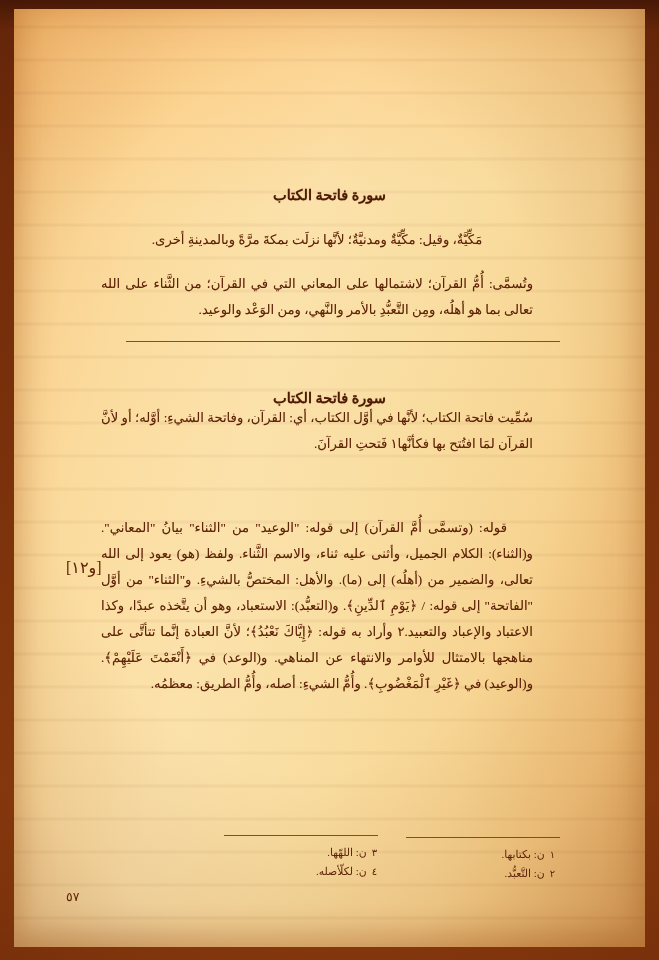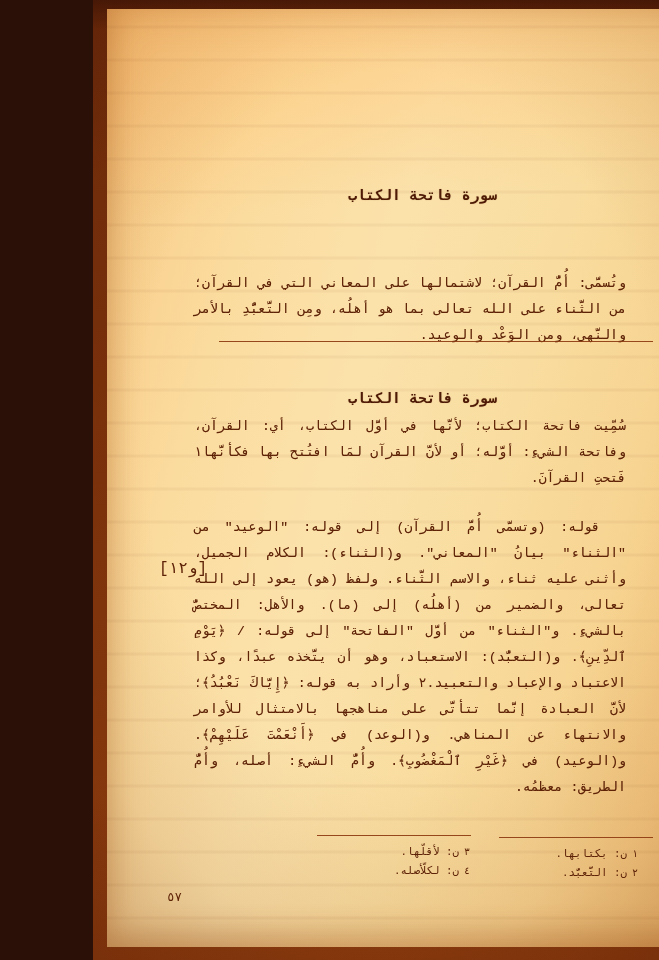--- a/index.html
+++ b/index.html
@@ -4,25 +4,25 @@
 <title>Arabic Book Page</title>
 <style>
   html, body {
     margin: 0;
     padding: 0;
     background: #2b1008;
   }
 
   .page-scan {
     position: relative;
-    width: 566px;
+    width: 659px;
     height: 960px;
     overflow: hidden;
     background: #1d4ed8;
-    font-family: Liberation Mono, monospace;
+    font-family: Liberation Serif, serif;
   }
 
   
   .scan-frame {
     position: absolute;
     inset: 0;
     background:
       radial-gradient(ellipse 130% 80% at 50% 50%, rgba(0,0,0,0) 55%, rgba(60,16,4,.55) 100%),
       linear-gradient(180deg, #4a1a07 0%, #6d2a0a 3%, #8a3a0d 100%);
     z-index: 0;
@@ -113,21 +113,21 @@
     text-align: justify;
     text-align-last: center;
     text-shadow: 0 0 .6px rgba(94,34,7,.30);
   }
   .para.just-last-right { text-align-last: right; }
   .para.indent { text-indent: 26px; }
 
   .block-1 { top: 218px; }
   .block-2 { top: 262px; }
 
-  .body-1 { top: 405px; margin-left: 20px; }
+  .body-1 { top: 396px; margin-left: 20px; }
   .body-2 { top: 482px; margin-top: 24px; }
   .body-3 { top: 716px; }
 
   .rule {
     position: absolute;
     height: 0;
     border-top: 1.6px solid #8d3b10;
     opacity: .92;
   }
   .rule-section {
@@ -158,29 +158,29 @@
     top: 826px;
   }
 
   .fn-col {
     position: absolute;
     font-size: 10.8px;
     line-height: 19px;
     color: #5e2207;
     text-align: right;
   }
-  .fn-col-right { right: 100px; top: 836px; width: 152px; }
+  .fn-col-right { right: 90px; top: 836px; width: 152px; }
   .fn-col-left  { right: 268px; top: 834px; width: 152px; }
 
   .fn-item { white-space: nowrap; }
   .fn-num { margin-left: 5px; font-size: 10px; }
 
   .page-number {
     position: absolute;
-    left: 60px;
+    left: 52px;
     top: 880px;
     font-size: 12.5px;
     color: #5e2207;
     letter-spacing: .4px;
   }
 
   
   .content, .heading, .para { -webkit-font-smoothing: antialiased; }
 </style>
 </head>
@@ -191,20 +191,21 @@
   <div class="scan-frame"></div>
 
   <div class="paper">
     <div class="bleed"></div>
     <div class="vignette"></div>
 
     <div class="content">
 
       <div class="heading heading-1">سورة فاتحة الكتاب</div>
 
+      <div class="para block-1">مَكِّيَّةٌ، وقيل: مكِّيَّةٌ ومدنيَّةٌ؛ لأنَّها نزلَت بمكةَ مرَّةً وبالمدينةِ أخرى.</div>
 
       <div class="para block-2 just-last-right">وتُسمَّى: أُمُّ القرآن؛ لاشتمالها على المعاني التي في القرآن؛ من الثَّناء على الله تعالى بما هو أهلُه، ومِن التَّعبُّدِ بالأمر والنَّهي، ومن الوَعْد والوعيد.</div>
 
       <div class="rule rule-section"></div>
 
       <div class="heading heading-2">سورة فاتحة الكتاب</div>
 
       <div class="para body-1 just-last-right">سُمِّيت فاتحة الكتاب؛ لأنَّها في أوَّل الكتاب، أي: القرآن، وفاتحة الشيءِ: أوَّله؛ أو لأنَّ القرآن لمَا افتُتح بها فكأنَّها١ فَتحتِ القرآنَ.</div>
 
       <div class="para body-2 indent just-last-right">قوله: (وتسمَّى أُمَّ القرآن) إلى قوله: "الوعيد" من "الثناء" بيانُ "المعاني". و(الثناء): الكلام الجميل، وأثنى عليه ثناء، والاسم الثَّناء. ولفظ (هو) يعود إلى الله تعالى، والضمير من (أهلُه) إلى (ما). والأهل: المختصُّ بالشيءِ. و"الثناء" من أوَّل "الفاتحة" إلى قوله: / ﴿يَوْمِ ٱلدِّينِ﴾. و(التعبُّد): الاستعباد، وهو أن يتَّخذه عبدًا، وكذا الاعتباد والإعباد والتعبيد.٢ وأراد به قوله: ﴿إِيَّاكَ نَعْبُدُ﴾؛ لأنَّ العبادة إنَّما تتأتَّى على مناهجها بالامتثال للأوامر والانتهاء عن المناهي. و(الوعد) في ﴿أَنْعَمْتَ عَلَيْهِمْ﴾. و(الوعيد) في ﴿غَيْرِ ٱلْمَغْضُوبِ﴾. وأُمُّ الشيءِ: أصله، وأُمُّ الطريق: معظمُه.</div>
@@ -219,21 +220,21 @@
         <div class="fn-item">
           <span class="fn-num">١</span><span>ن: بكتابها.</span>
         </div>
         <div class="fn-item">
           <span class="fn-num">٢</span><span>ن: التَّعبُّد.</span>
         </div>
       </div>
 
       <div class="fn-col fn-col-left">
         <div class="fn-item">
-          <span class="fn-num">٣</span><span>ن: لأقلّها.</span>
+          <span class="fn-num">٣</span><span>ن: اللهّها.</span>
         </div>
         <div class="fn-item">
           <span class="fn-num">٤</span><span>ن: لكلّأصله.</span>
         </div>
       </div>
 
       <div class="page-number">٥٧</div>
 
     </div>
   </div>

